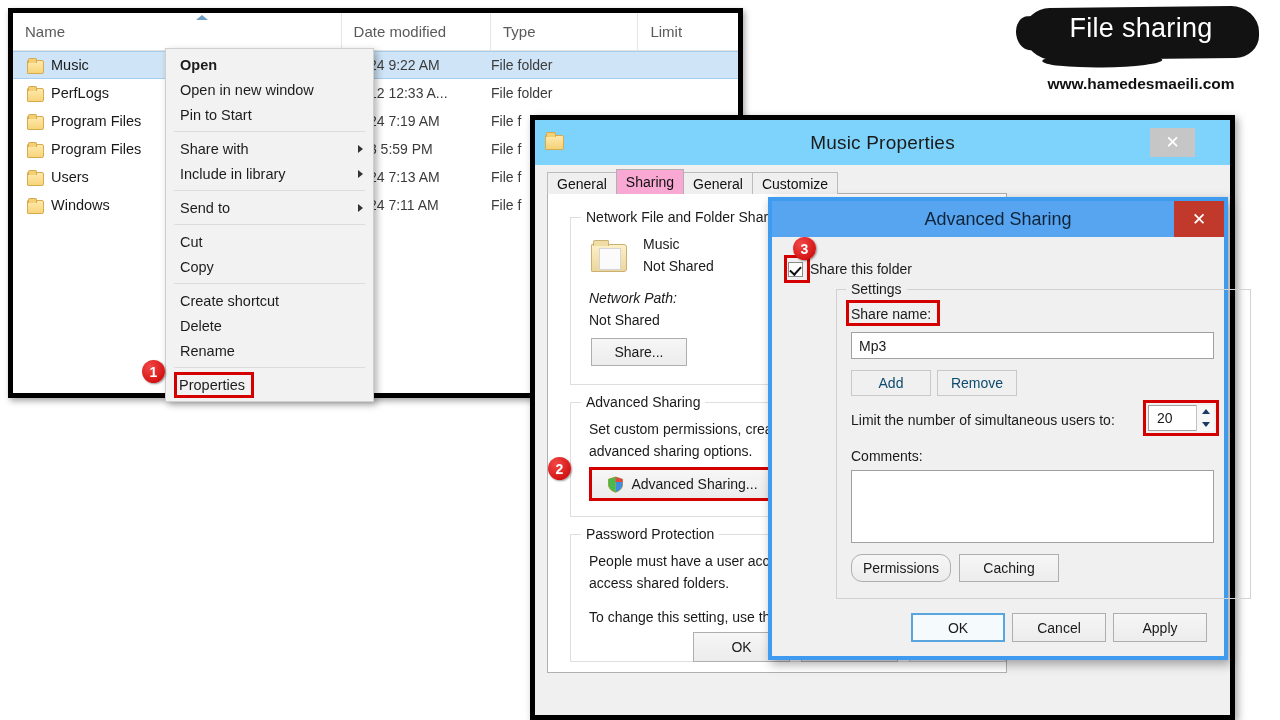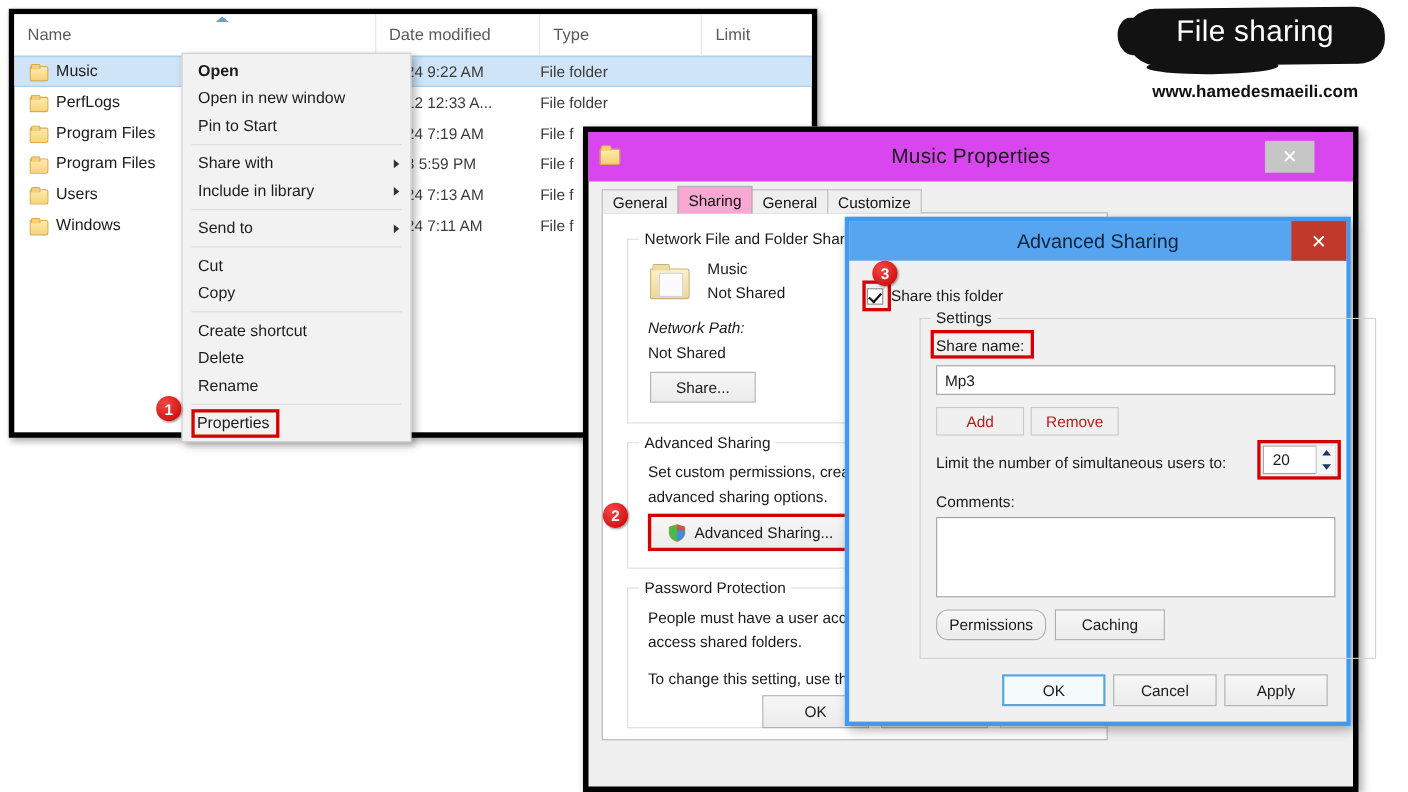--- a/index.html
+++ b/index.html
@@ -107,21 +107,21 @@
   }
 
   
   #props{
     position:absolute; left:530px; top:115px; width:705px; height:605px;
     background:#f0f0f0; border:5px solid #000000;
     box-shadow:3px 3px 8px rgba(0,0,0,.35);
     z-index:50;
   }
   #props .titlebar{
-    height:45px; background:#d946ef; position:relative;
+    height:45px; background:#7dd3fc; position:relative;
     display:flex; align-items:center; justify-content:center;
   }
   #props .title-ico{ position:absolute; left:10px; top:12px; width:18px;height:16px; }
   #props .title-ico:before{
     content:""; position:absolute; left:0; top:3px; width:17px;height:13px;
     background:linear-gradient(180deg,#ffe9ad,#f4d178);
     border:1px solid #d7ab4c; border-radius:1px 2px 2px 1px;
   }
   #props .title-ico:after{
     content:""; position:absolute; left:1px; top:0; width:8px;height:4px;
@@ -159,21 +159,21 @@
     padding:0 5px; font-size:14px; color:#1a1a1a; white-space:nowrap;
   }
   .ptext{ font-size:14px; color:#1a1a1a; }
 
   .winbtn{
     background:linear-gradient(180deg,#f6f6f6,#ececec);
     border:1px solid #aeaeae; font-size:14px; color:#1a1a1a;
     display:flex;align-items:center;justify-content:center;
     font-family:"Liberation Sans", sans-serif;
   }
-  .winbtn.disabled{ color:#b91c1c; border-color:#c8c8c8; background:#f0f0f0; }
+  .winbtn.disabled{ color:#0c4a6e; border-color:#c8c8c8; background:#f0f0f0; }
   .winbtn.default{ border:2px solid #58a6dd; background:#f5fafd; }
 
   .shield{
     width:17px;height:17px;margin-right:7px;position:relative;flex:0 0 auto;
   }
   .shield svg{ display:block; }
 
   
   #advshare{
     position:absolute; left:768px; top:197px; width:460px; height:463px;

